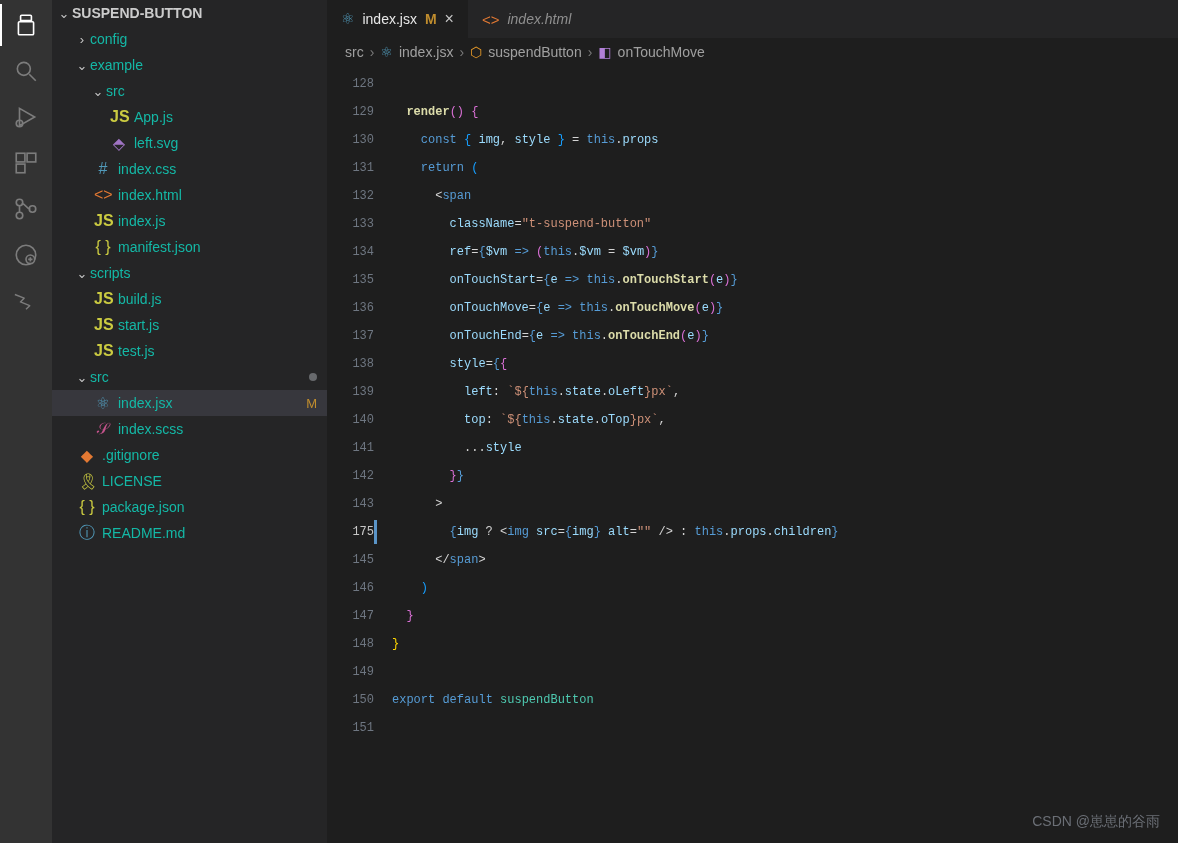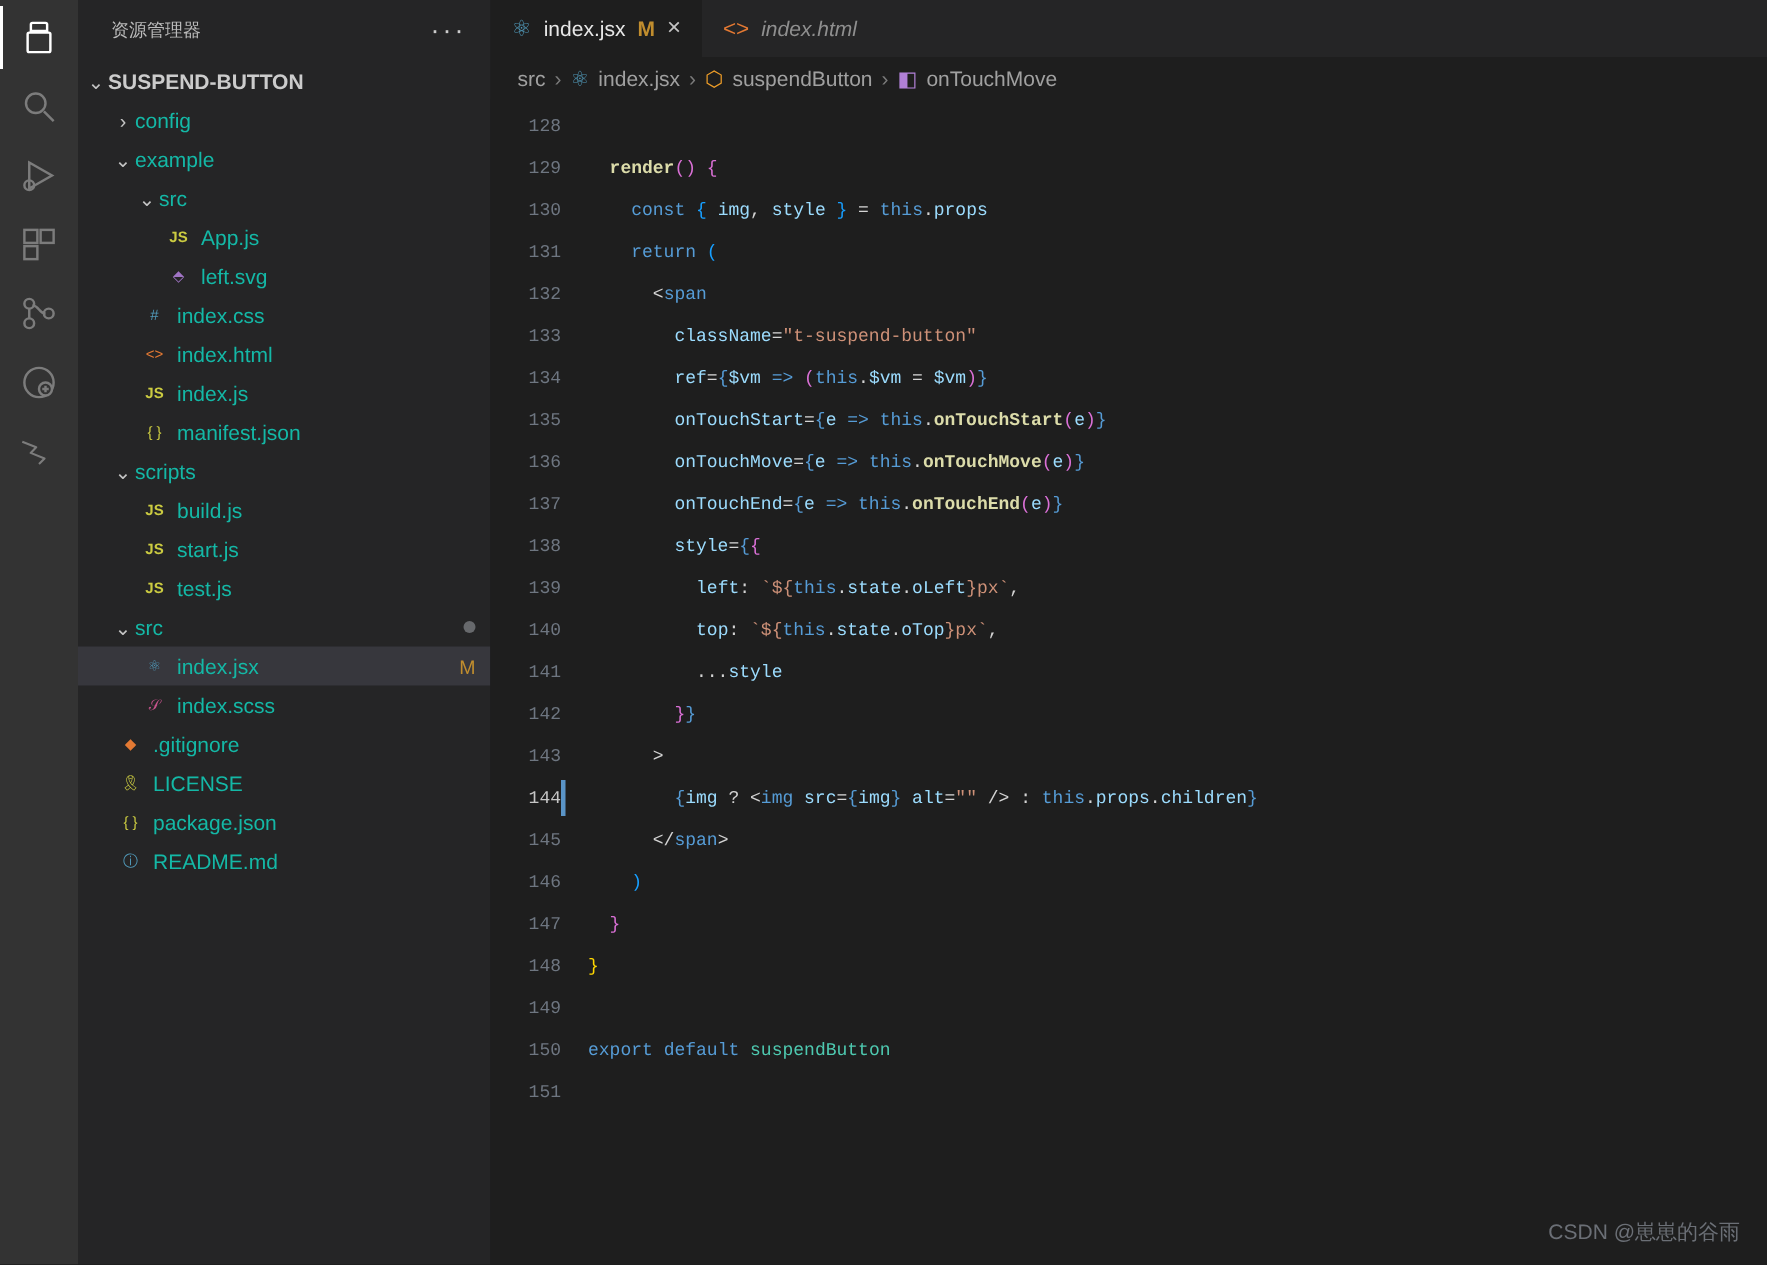--- a/index.html
+++ b/index.html
@@ -15,21 +15,21 @@
 .activitybar .icon.active svg { stroke:#fff; }
 
 
 .sidebar { width:275px; background:#252526; display:flex; flex-direction:column; color:#ccc; }
 .sidebar-header { display:flex; justify-content:space-between; align-items:center; padding:10px 16px 10px 22px; color:#bbbbbb; font-size:12px; }
 .sidebar-header .dots { color:#ccc; font-size:18px; letter-spacing:2px; cursor:pointer; }
 .tree { flex:1; overflow:hidden; font-size:14px; }
 .row { display:flex; align-items:center; height:26px; padding-right:10px; cursor:pointer; white-space:nowrap; }
 .row.active { background:#37373d; }
 .row .chev { width:16px; display:inline-flex; justify-content:center; color:#c5c5c5; font-size:13px; }
-.row .ficon { width:18px; text-align:center; margin-right:6px; font-size:10px; }
+.row .ficon { width:18px; text-align:center; margin-right:6px; font-size:16px; }
 .row .flabel { color:#14b8a6; }
 .row.bold .flabel { font-weight:600; color:#ccc; }
 .row .status { margin-left:auto; color:#c08d2e; font-size:13px; }
 .row .dot { margin-left:auto; width:8px; height:8px; border-radius:50%; background:#67696c; }
 .ic-js { color:#cbcb41; font-weight:600; font-size:11px; }
 .ic-logo { color:#a074c4; }
 .ic-css { color:#519aba; }
 .ic-html { color:#e37933; }
 .ic-json { color:#cbcb41; }
 .ic-react { color:#519aba; }
@@ -123,24 +123,20 @@
         </svg>
       </div>
     <div class="icon">
         <svg width="28" height="22" viewBox="0 0 28 22">
           <path d="M2 4l10 4-4 4 10 4-4 4" stroke-linejoin="round"></path>
         </svg>
       </div>
   </div>
 
   <div class="sidebar">
-    <div class="sidebar-header">
-      <span>资源管理器</span>
-      <span class="dots">···</span>
-    </div>
     <div class="tree">
       <div class="row bold" style="padding-left:4px">
           <span class="chev">⌄</span>
           <span class="flabel">SUSPEND-BUTTON</span>
         </div>
       <div class="row" style="padding-left:22px">
           <span class="chev">›</span>
           <span class="flabel">config</span>
         </div>
       <div class="row" style="padding-left:22px">
@@ -260,21 +256,21 @@
           <div>134</div>
           <div>135</div>
           <div>136</div>
           <div>137</div>
           <div>138</div>
           <div>139</div>
           <div>140</div>
           <div>141</div>
           <div>142</div>
           <div>143</div>
-          <div class="cursorline">144</div>
+          <div class="cursorline">175</div>
           <div>145</div>
           <div>146</div>
           <div>147</div>
           <div>148</div>
           <div>149</div>
           <div>150</div>
           <div>151</div>
         </div>
       <div class="lines" id="lines"><div>&nbsp;</div><div>  <span class="fn">render</span><span class="brk2">()</span> <span class="brk2">{</span></div><div>    <span class="kw">const</span> <span class="brk3">{</span> <span class="var">img</span>, <span class="var">style</span> <span class="brk3">}</span> <span class="op">=</span> <span class="kw">this</span>.<span class="var">props</span></div><div>    <span class="kw">return</span> <span class="brk3">(</span></div><div>      &lt;<span class="kw">span</span></div><div>        <span class="var">className</span>=<span class="str">"t-suspend-button"</span></div><div>        <span class="var">ref</span>=<span class="kw">{</span><span class="var">$vm</span> <span class="kw">=&gt;</span> <span class="brk2">(</span><span class="kw">this</span>.<span class="var">$vm</span> <span class="op">=</span> <span class="var">$vm</span><span class="brk2">)</span><span class="kw">}</span></div><div>        <span class="var">onTouchStart</span>=<span class="kw">{</span><span class="var">e</span> <span class="kw">=&gt;</span> <span class="kw">this</span>.<span class="fn">onTouchStart</span><span class="brk2">(</span><span class="var">e</span><span class="brk2">)</span><span class="kw">}</span></div><div>        <span class="var">onTouchMove</span>=<span class="kw">{</span><span class="var">e</span> <span class="kw">=&gt;</span> <span class="kw">this</span>.<span class="fn">onTouchMove</span><span class="brk2">(</span><span class="var">e</span><span class="brk2">)</span><span class="kw">}</span></div><div>        <span class="var">onTouchEnd</span>=<span class="kw">{</span><span class="var">e</span> <span class="kw">=&gt;</span> <span class="kw">this</span>.<span class="fn">onTouchEnd</span><span class="brk2">(</span><span class="var">e</span><span class="brk2">)</span><span class="kw">}</span></div><div>        <span class="var">style</span>=<span class="kw">{</span><span class="brk2">{</span></div><div>          <span class="var">left</span>: <span class="str">`${</span><span class="kw">this</span>.<span class="var">state</span>.<span class="var">oLeft</span><span class="str">}px`</span>,</div><div>          <span class="var">top</span>: <span class="str">`${</span><span class="kw">this</span>.<span class="var">state</span>.<span class="var">oTop</span><span class="str">}px`</span>,</div><div>          ...<span class="var">style</span></div><div>        <span class="brk2">}</span><span class="kw">}</span></div><div>      &gt;</div><div>        <span class="kw">{</span><span class="var">img</span> ? &lt;<span class="kw">img</span> <span class="var">src</span>=<span class="kw">{</span><span class="var">img</span><span class="kw">}</span> <span class="var">alt</span>=<span class="str">""</span> /&gt; : <span class="kw">this</span>.<span class="var">props</span>.<span class="var">children</span><span class="kw">}</span></div><div>      &lt;/<span class="kw">span</span>&gt;</div><div>    <span class="brk3">)</span></div><div>  <span class="brk2">}</span></div><div><span class="brk1">}</span></div><div>&nbsp;</div><div><span class="kw">export</span> <span class="kw">default</span> <span class="cls">suspendButton</span></div><div>&nbsp;</div></div>
     </div>

